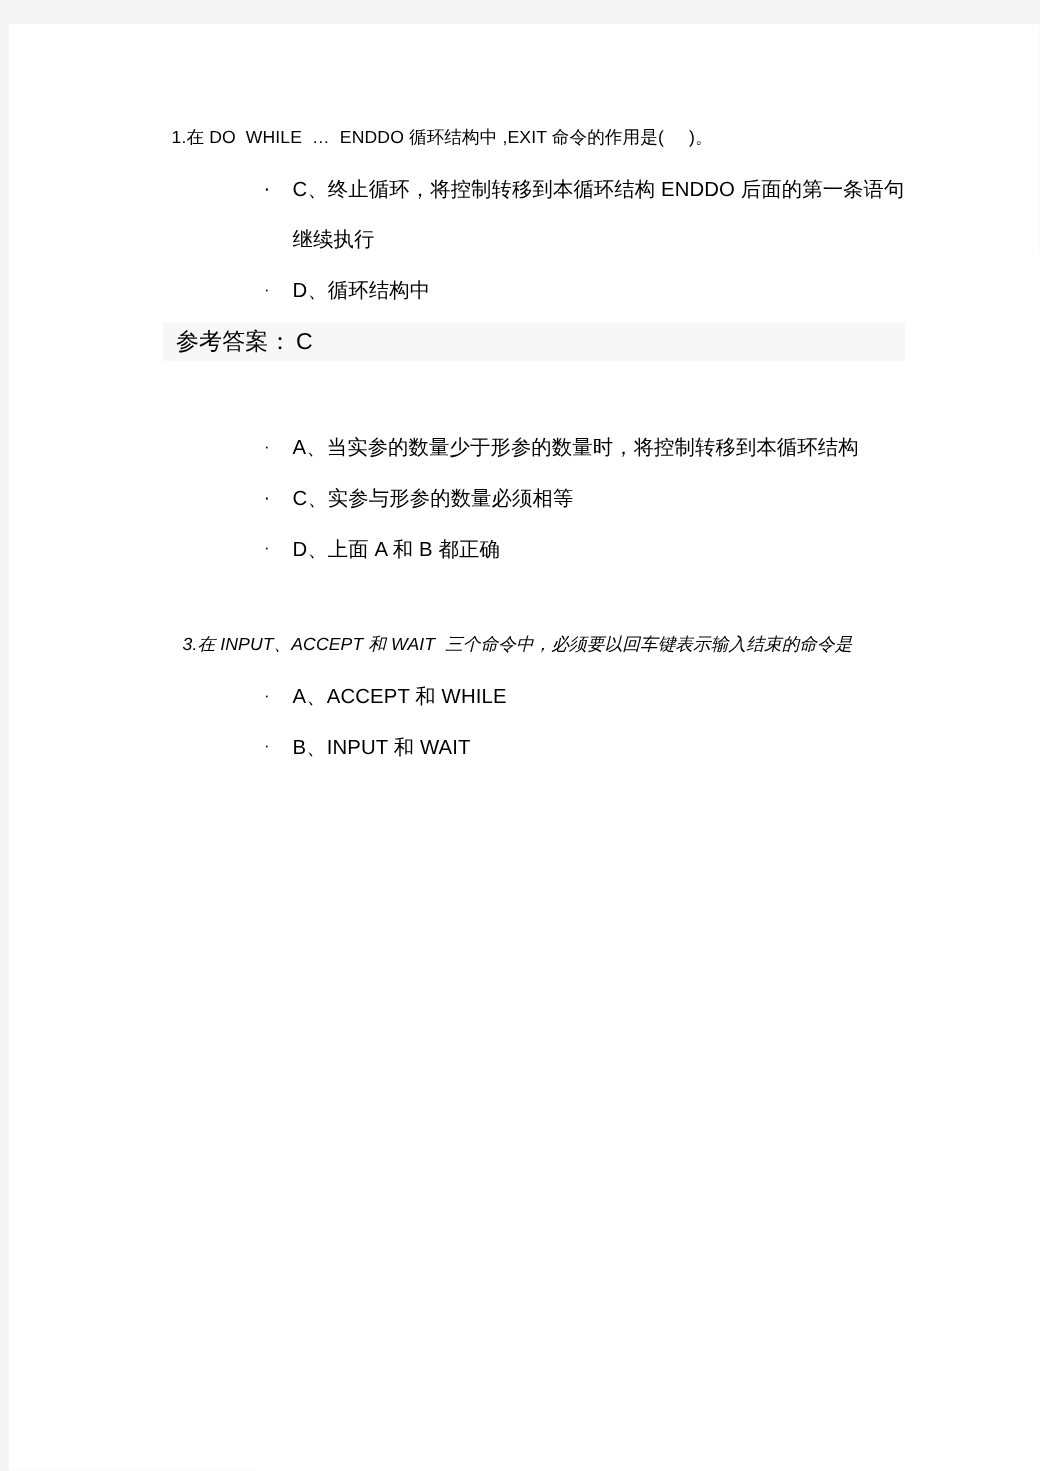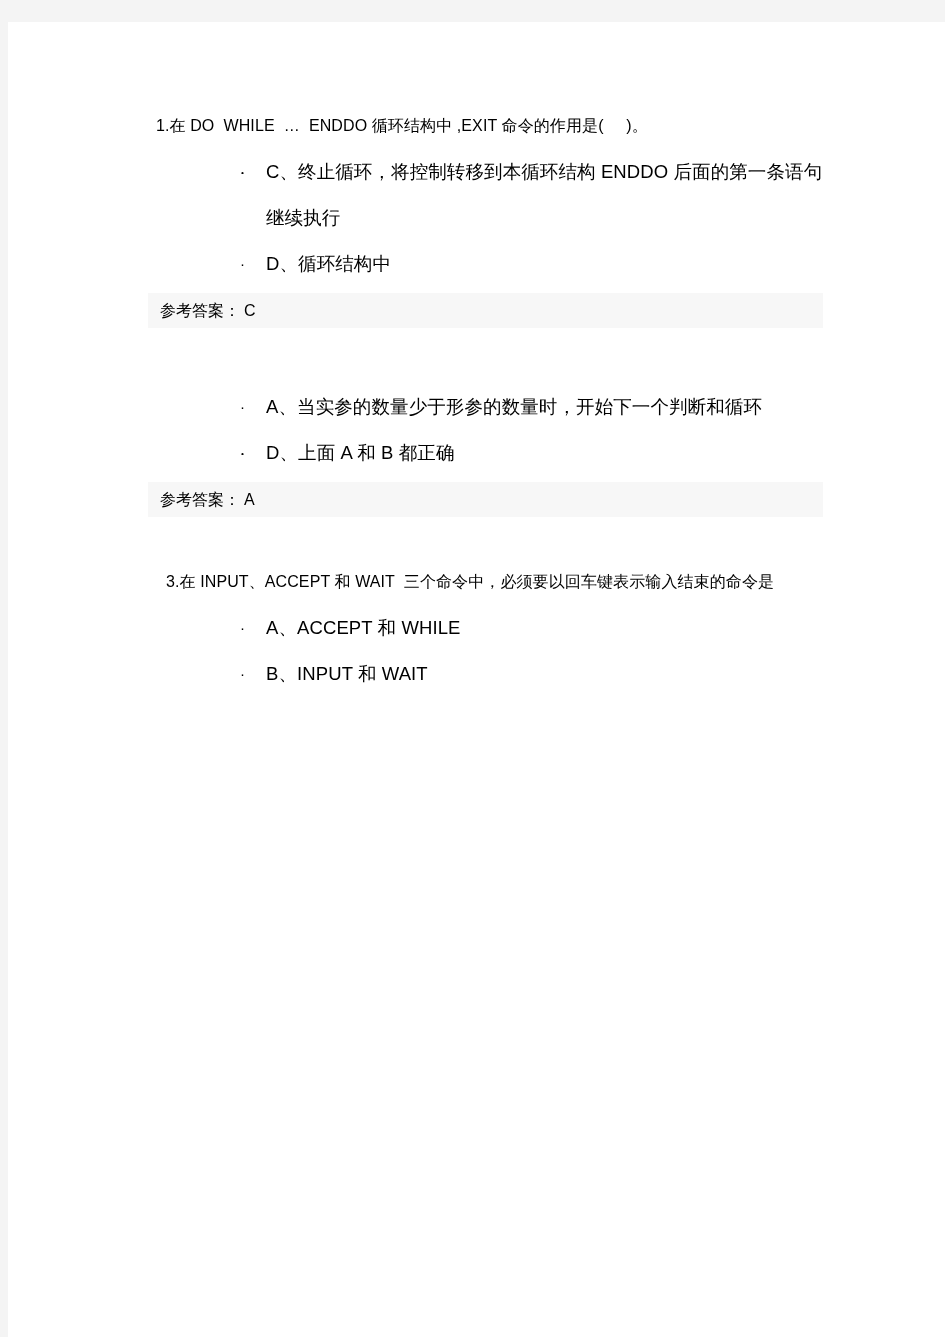--- a/index.html
+++ b/index.html
@@ -41,20 +41,21 @@
     font-size: 16px;
     line-height: 42px;
     color: #000000;
     letter-spacing: 0.1px;
     white-space: pre-wrap;
     margin: 0 0 2px 0;
     padding-left: 8px;
   }
   .question-stem.indent-extra {
     padding-left: 18px;
+    font-style: italic;
   }
   .stem-num {
     font-weight: normal;
   }
   .stem-num.emphasis {
     font-weight: bold;
     font-style: italic;
   }
 
   .option-list {
@@ -78,21 +79,21 @@
     line-height: 46px;
     font-size: 15px;
     color: #000000;
   }
 
   
   .answer-strip {
     background: #f7f7f7;
     height: 35px;
     line-height: 35px;
-    font-size: 16px;
+    font-size: 21px;
     color: #000000;
     padding-left: 12px;
     box-sizing: border-box;
     margin-top: 6px;
     width: 675px;
     white-space: pre;
   }
   .answer-strip .answer-value {
     padding-left: 4px;
   }
@@ -118,26 +119,25 @@
         <li class="option-item"><span class="bullet-dot">·</span><span>C、终止循环，将控制转移到本循环结构 ENDDO 后面的第一条语句继续执行</span></li>
         <li class="option-item"><span class="bullet-dot">·</span><span>D、循环结构中</span></li>
       </ul>
       <div class="answer-strip"><span>参考答案：</span><span class="answer-value">C</span></div>
     </div>
 
     <div class="block-gap"></div>
 
     <div class="question-block">
       <ul class="option-list">
-        <li class="option-item"><span class="bullet-dot">·</span><span>A、当实参的数量少于形参的数量时，开始下一个判断和循环</span></li>
+        <li class="option-item"><span class="bullet-dot">·</span><span>A、当实参的数量少于形参的数量时，将控制转移到本循环结构</span></li>
         <li class="option-item"><span class="bullet-dot">·</span></li>
-        <li class="option-item"><span class="bullet-dot">·</span></li>
+        <li class="option-item"><span class="bullet-dot">·</span><span>C、实参与形参的数量必须相等</span></li>
         <li class="option-item"><span class="bullet-dot">·</span><span>D、上面 A 和 B 都正确</span></li>
       </ul>
-      <div class="answer-strip"><span>参考答案：</span><span class="answer-value">A</span></div>
     </div>
 
     <div class="block-gap small"></div>
 
     <div class="question-block">
       <p class="question-stem indent-extra"><span class="stem-num">3.</span><span>在 INPUT、ACCEPT 和 WAIT  三个命令中，必须要以回车键表示输入结束的命令是</span></p>
       <ul class="option-list">
         <li class="option-item"><span class="bullet-dot">·</span><span>A、ACCEPT 和 WHILE</span></li>
         <li class="option-item"><span class="bullet-dot">·</span><span>B、INPUT 和 WAIT</span></li>
       </ul>

